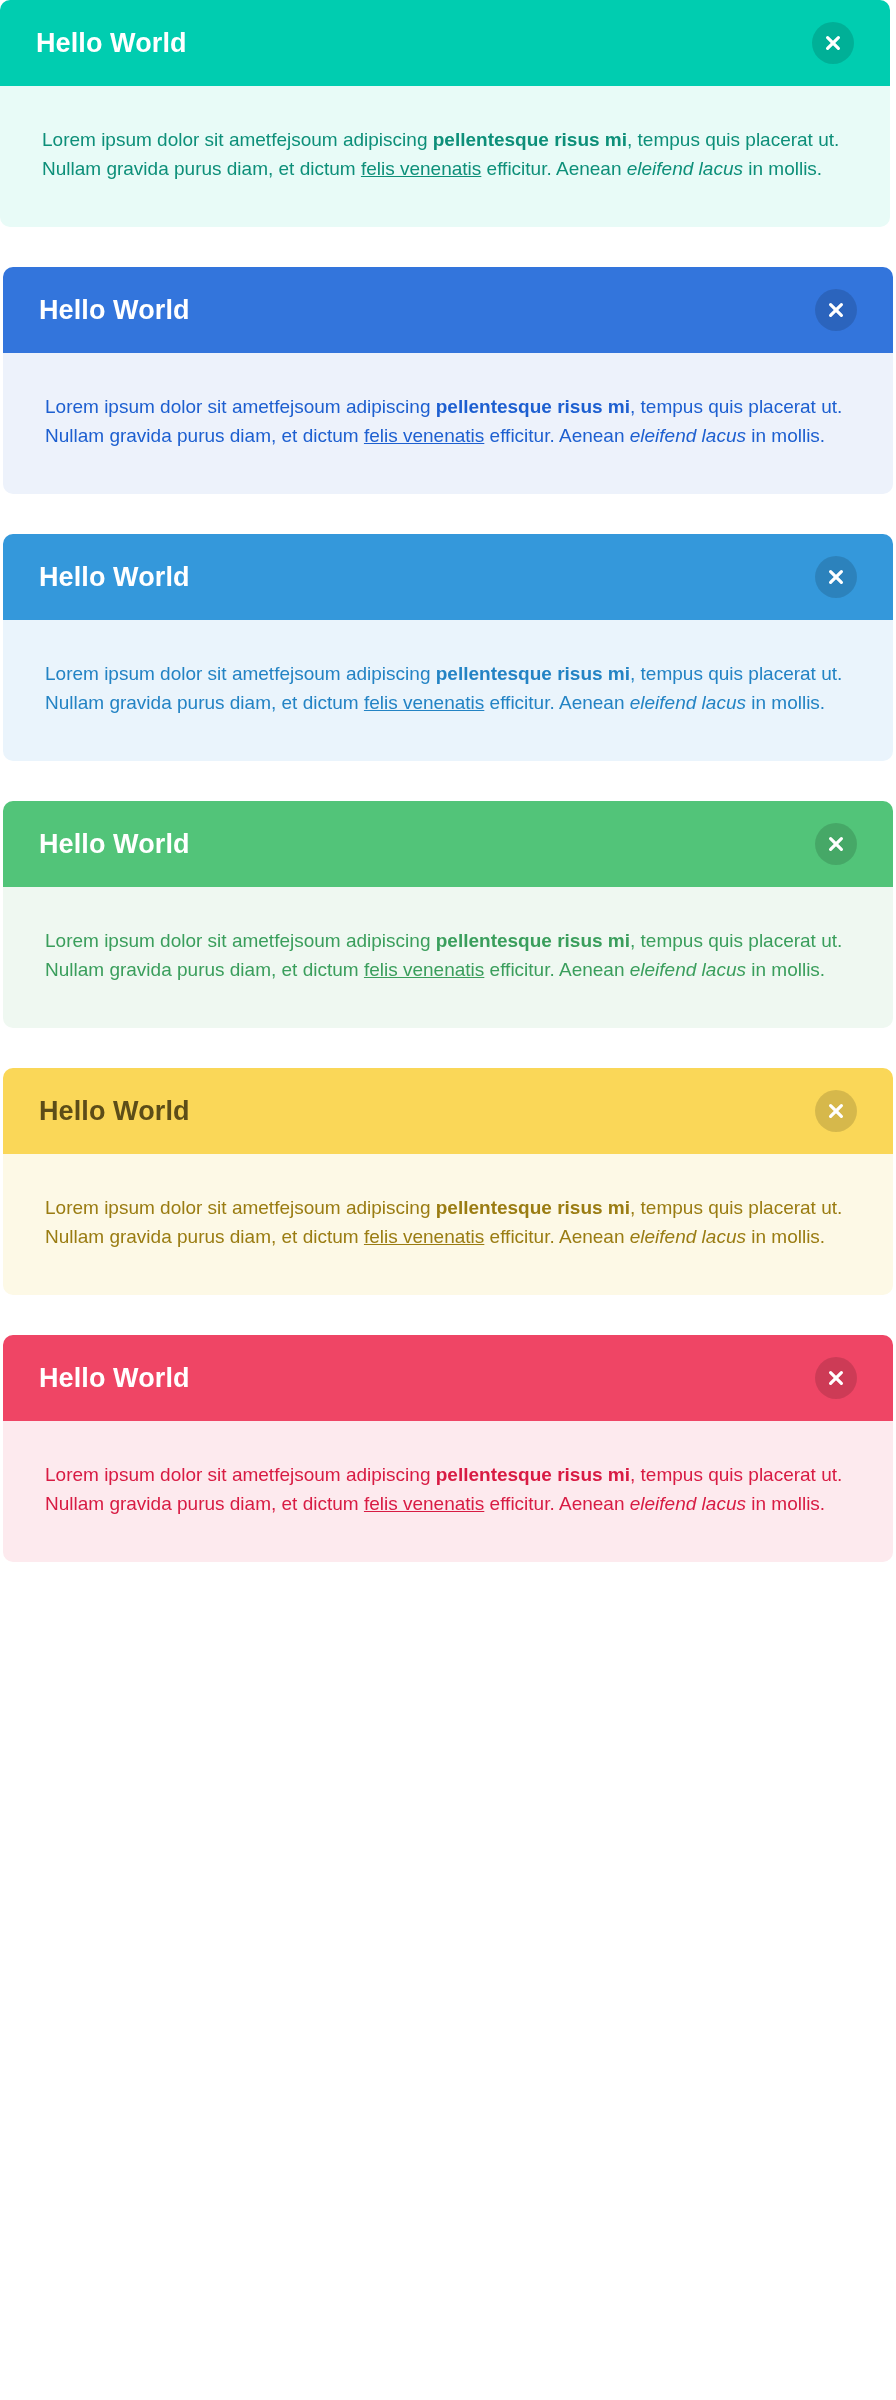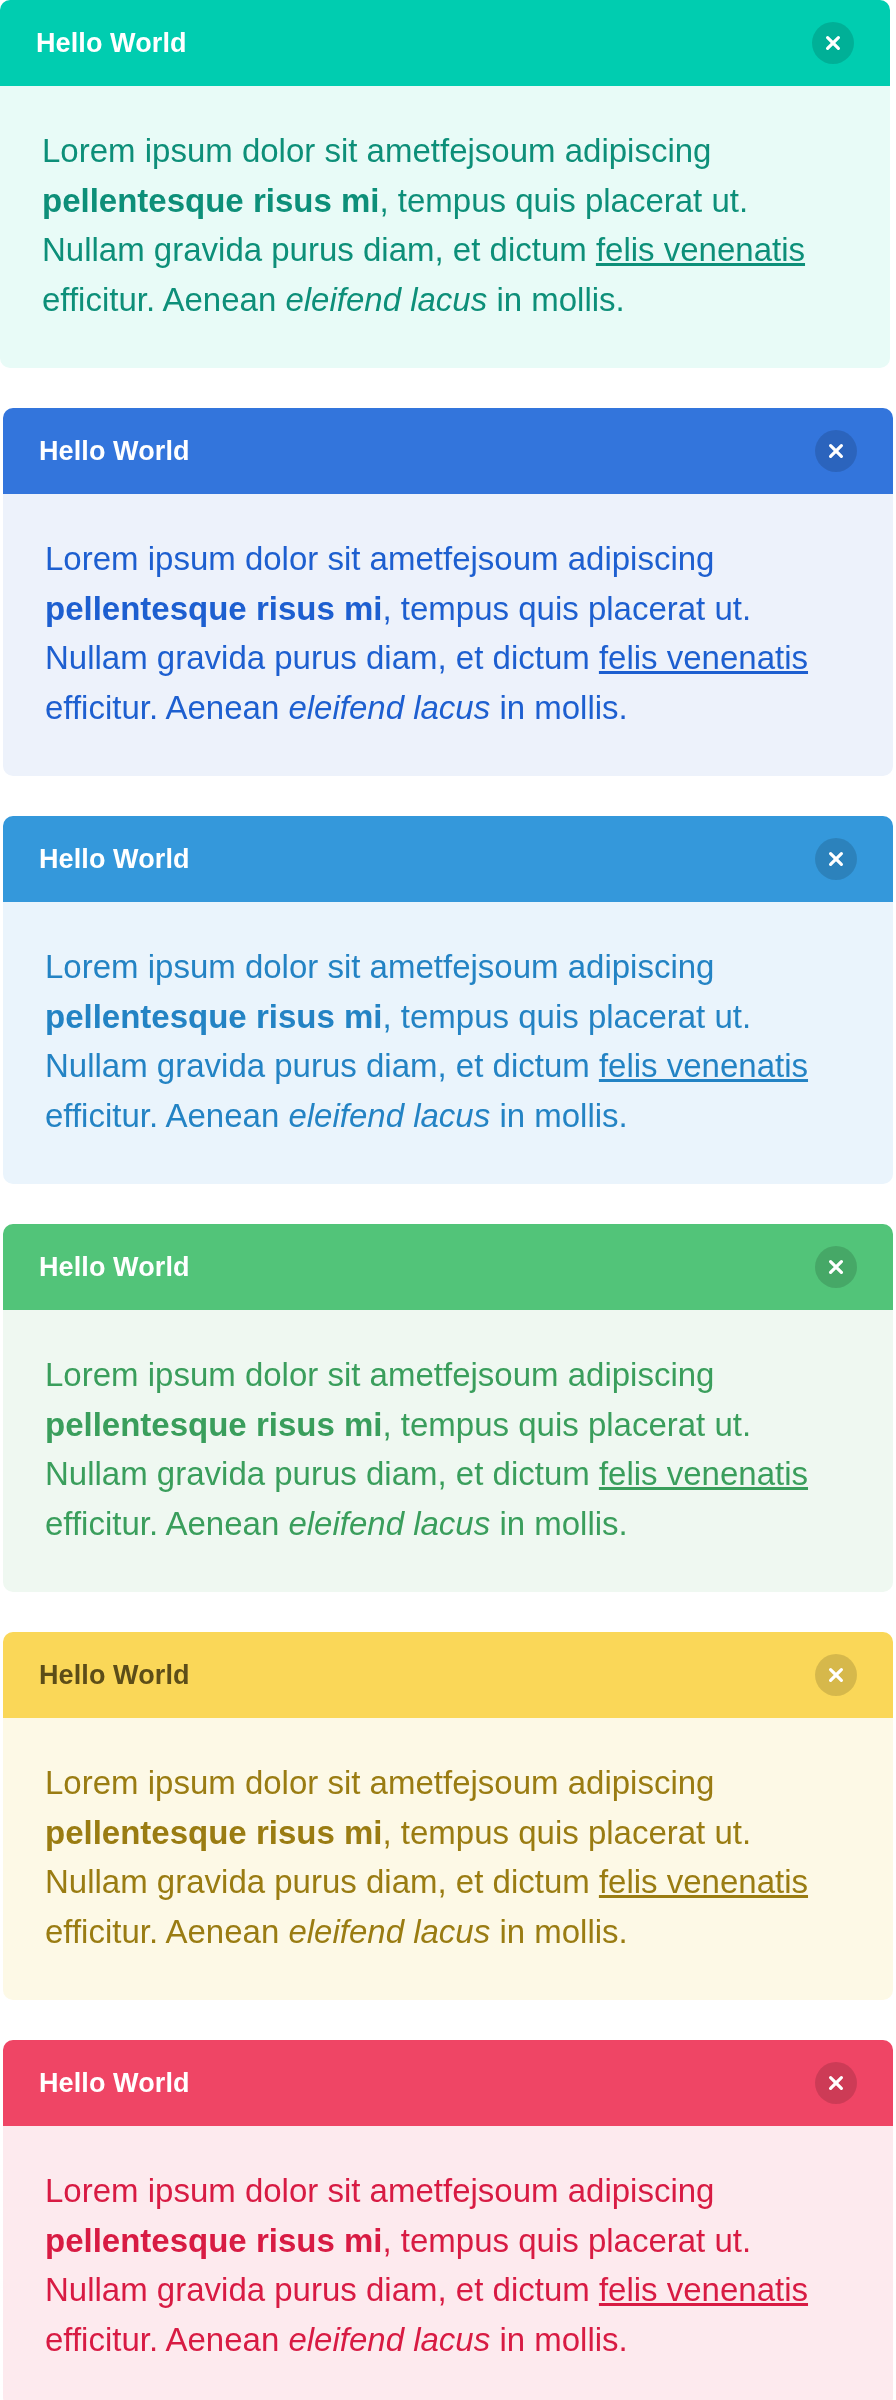--- a/index.html
+++ b/index.html
@@ -57,21 +57,21 @@
     align-items: center;
     justify-content: center;
     cursor: pointer;
     background: rgba(0,0,0,0.14);
   }
   .close-btn svg {
     display: block;
   }
   .alert-body {
     padding: 40px 42px 44px 42px;
-    font-size: 33px;
+    font-size: 19px;
     line-height: 1.50;
   }
   .alert-body p {
     margin: 0;
   }
   .alert-body .b {
     font-weight: bold;
   }
   .alert-body .i {
     font-style: italic;

